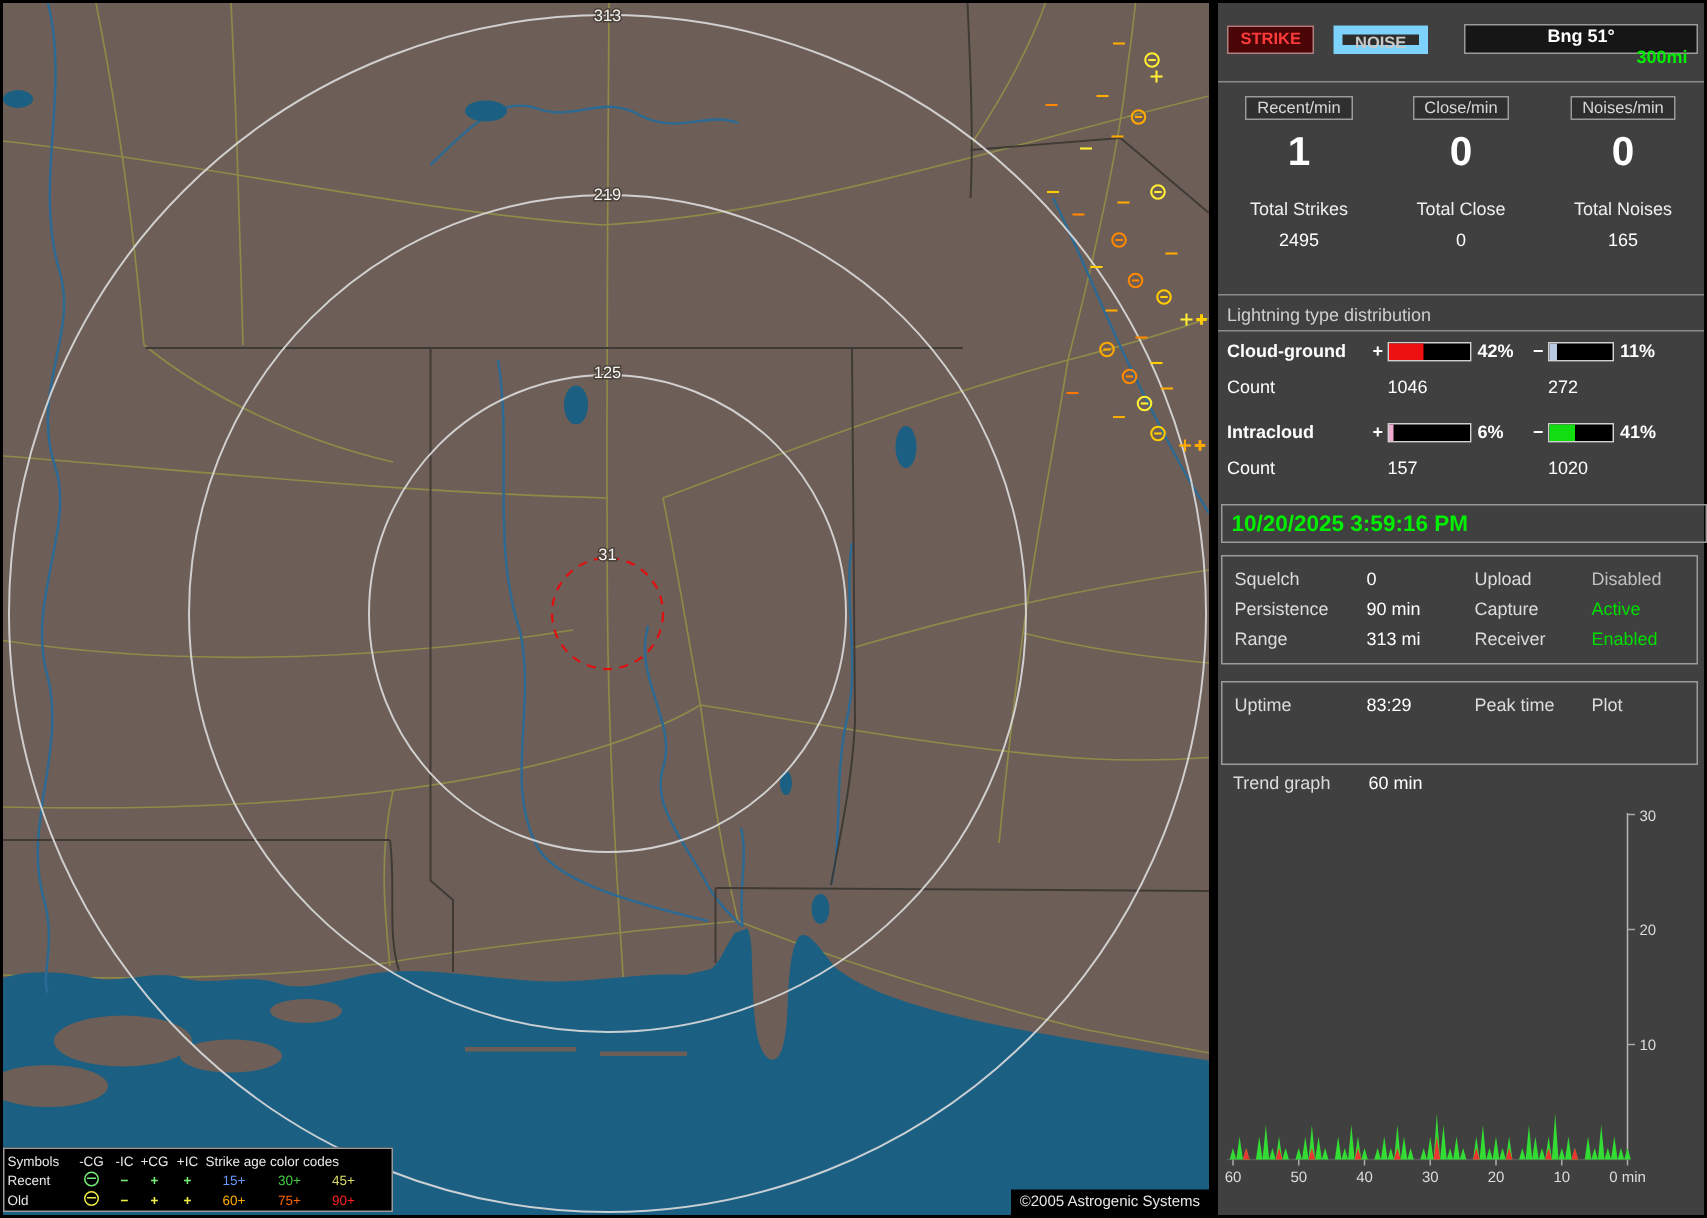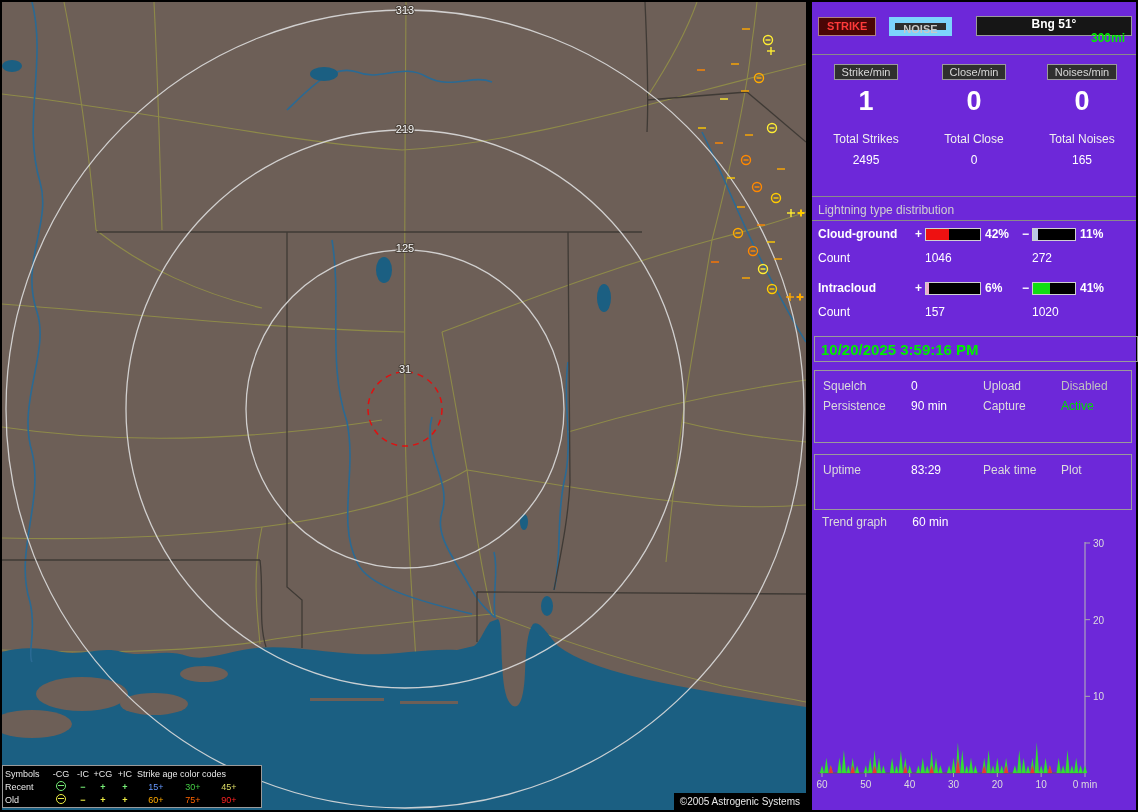--- a/index.html
+++ b/index.html
@@ -16,21 +16,21 @@
   
   .legend{position:absolute;left:0;bottom:2px;width:254px;background:#000;border:1px solid #9a9a9a;color:#e8e8e8;font-size:9px;padding:1px 2px;}
   .legend-row{display:grid;grid-template-columns:44px 24px 20px 20px 24px 38px 36px 36px;align-items:center;height:13px;}
   .legend-row .c{text-align:center;}
   .legend .span3{grid-column:6/9;}
   .circminus{display:inline-block;width:8px;height:8px;border:1px solid currentColor;border-radius:50%;position:relative;}
   .circminus::after{content:"";position:absolute;left:1px;right:1px;top:3px;border-top:1px solid currentColor;}
   .glyph{font-weight:bold;}
 
   
-  .sidebar{position:absolute;left:812px;top:2px;width:324px;height:808px;background:#6d28d9;color:#e8e8e8;font-size:12px;}
+  .sidebar{position:absolute;left:812px;top:2px;width:324px;height:808px;background:#404040;color:#e8e8e8;font-size:12px;}
   .hline{position:absolute;left:0;width:324px;height:1px;background:#8a8a8a;}
 
   .topbar{top:13px;left:6px;right:4px;height:22px;display:flex;align-items:center;}
   .btn{font-family:"Liberation Sans",sans-serif;font-size:11px;font-weight:bold;height:19px;padding:0 8px;cursor:pointer;}
   .btn.strike{background:#4a0606;border:1px solid #b08080;color:#ff3a3a;margin-right:13px;}
   .btn.noise{background:#2d2d2d;border:6px solid #7dd3fc;color:#c8c8c8;}
   .bng-box{margin-left:auto;width:142px;height:18px;border:1px solid #9a9a9a;background:#161616;display:flex;align-items:center;padding:0 6px;font-size:12px;font-weight:bold;flex-direction:column;}
   .bng-box .bng{color:#ffffff;}
   .bng-box .rng{margin-left:auto;color:#00ee00;}
 
@@ -309,21 +309,21 @@
     <button class="btn noise">NOISE</button>
     <div class="bng-box">
       <span class="bng">Bng 51°</span>
       <span class="rng">300mi</span>
     </div>
   </div>
 
   <div class="hline" style="top:52px"></div>
 
   <div class="abs rates-chips">
-    <span class="chip">Strike/min</span>
+    <span class="chip">Recent/min</span>
     <span class="chip">Close/min</span>
     <span class="chip">Noises/min</span>
   </div>
   <div class="abs rates-values">
     <span>1</span>
     <span>0</span>
     <span>0</span>
   </div>
 
   <div class="abs totals">
@@ -396,20 +396,26 @@
       <span class="lab">Squelch</span>
       <span class="val">0</span>
       <span class="lab">Upload</span>
       <span class="val" style="color: rgb(192, 192, 192);">Disabled</span>
     </div>
     <div class="set-row">
       <span class="lab">Persistence</span>
       <span class="val">90 min</span>
       <span class="lab">Capture</span>
       <span class="val" style="color: rgb(0, 221, 0);">Active</span>
+    </div>
+    <div class="set-row">
+      <span class="lab">Range</span>
+      <span class="val">313 mi</span>
+      <span class="lab">Receiver</span>
+      <span class="val" style="color: rgb(0, 221, 0);">Enabled</span>
     </div>
   </div>
 
   <div class="abs stats-box">
     <div class="stat-row">
       <span class="lab">Uptime</span>
       <span class="val">83:29</span>
       <span class="lab">Peak time</span>
       <span class="lab">Plot</span>
     </div>

